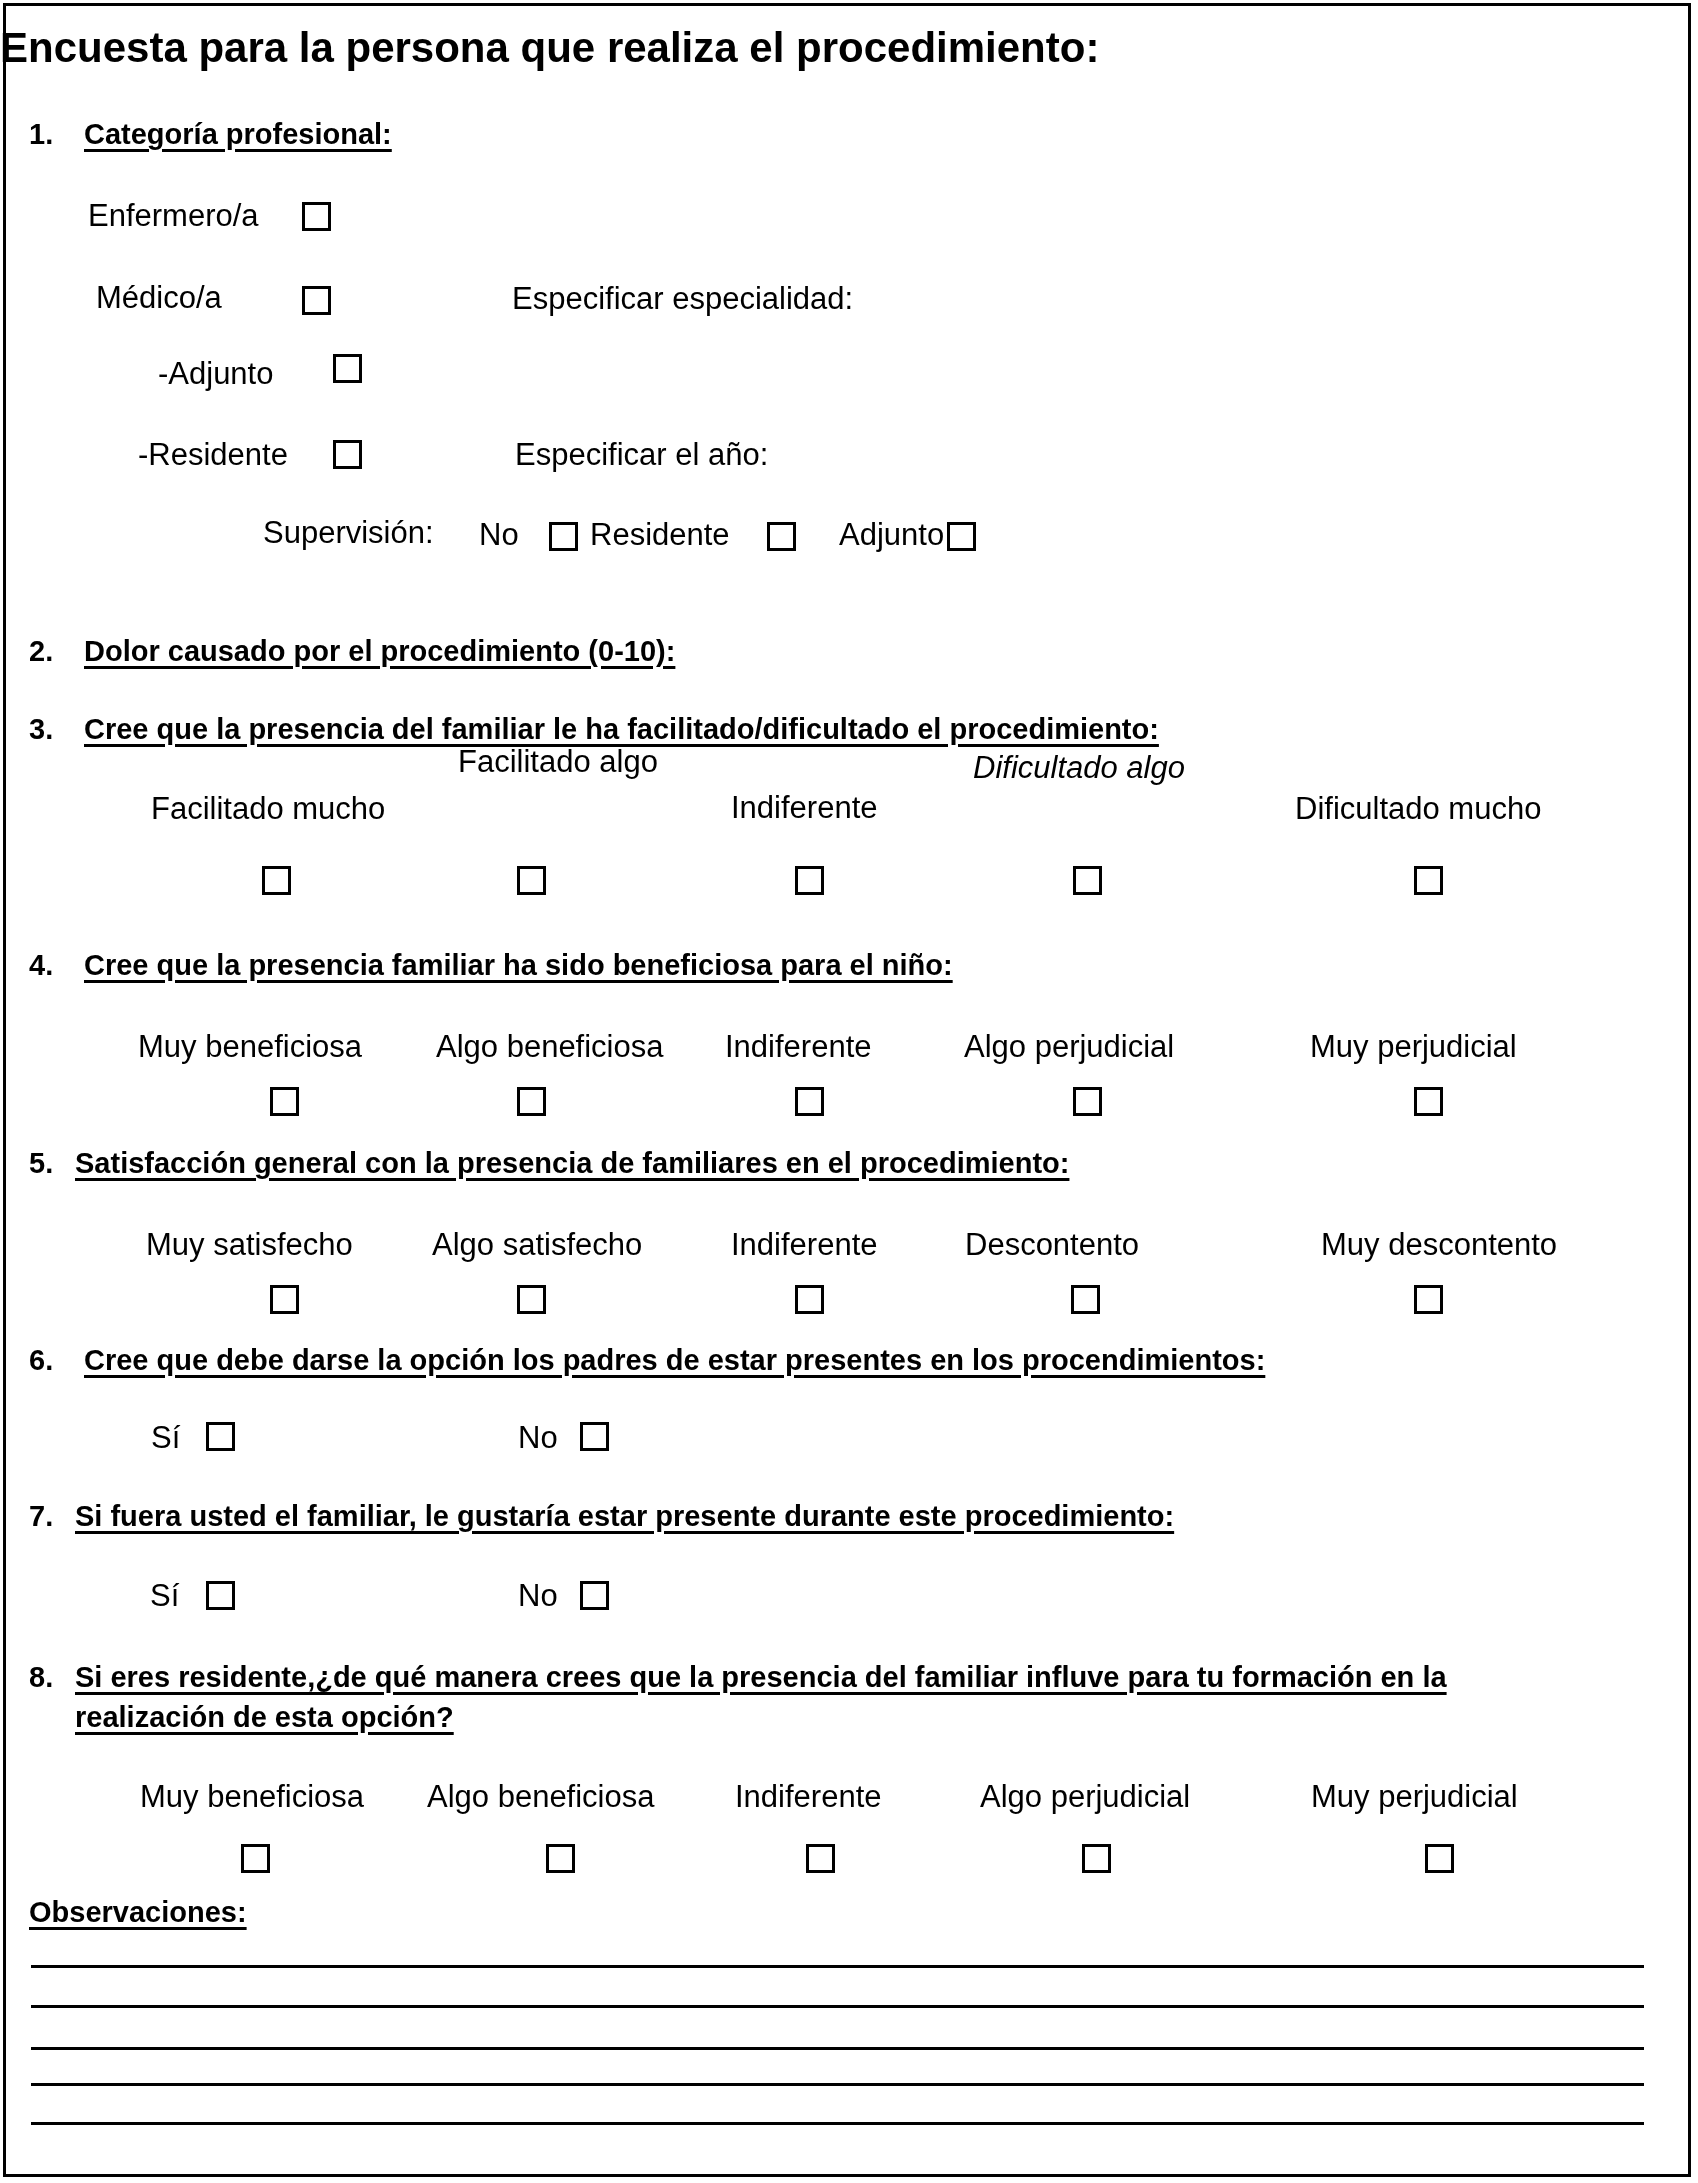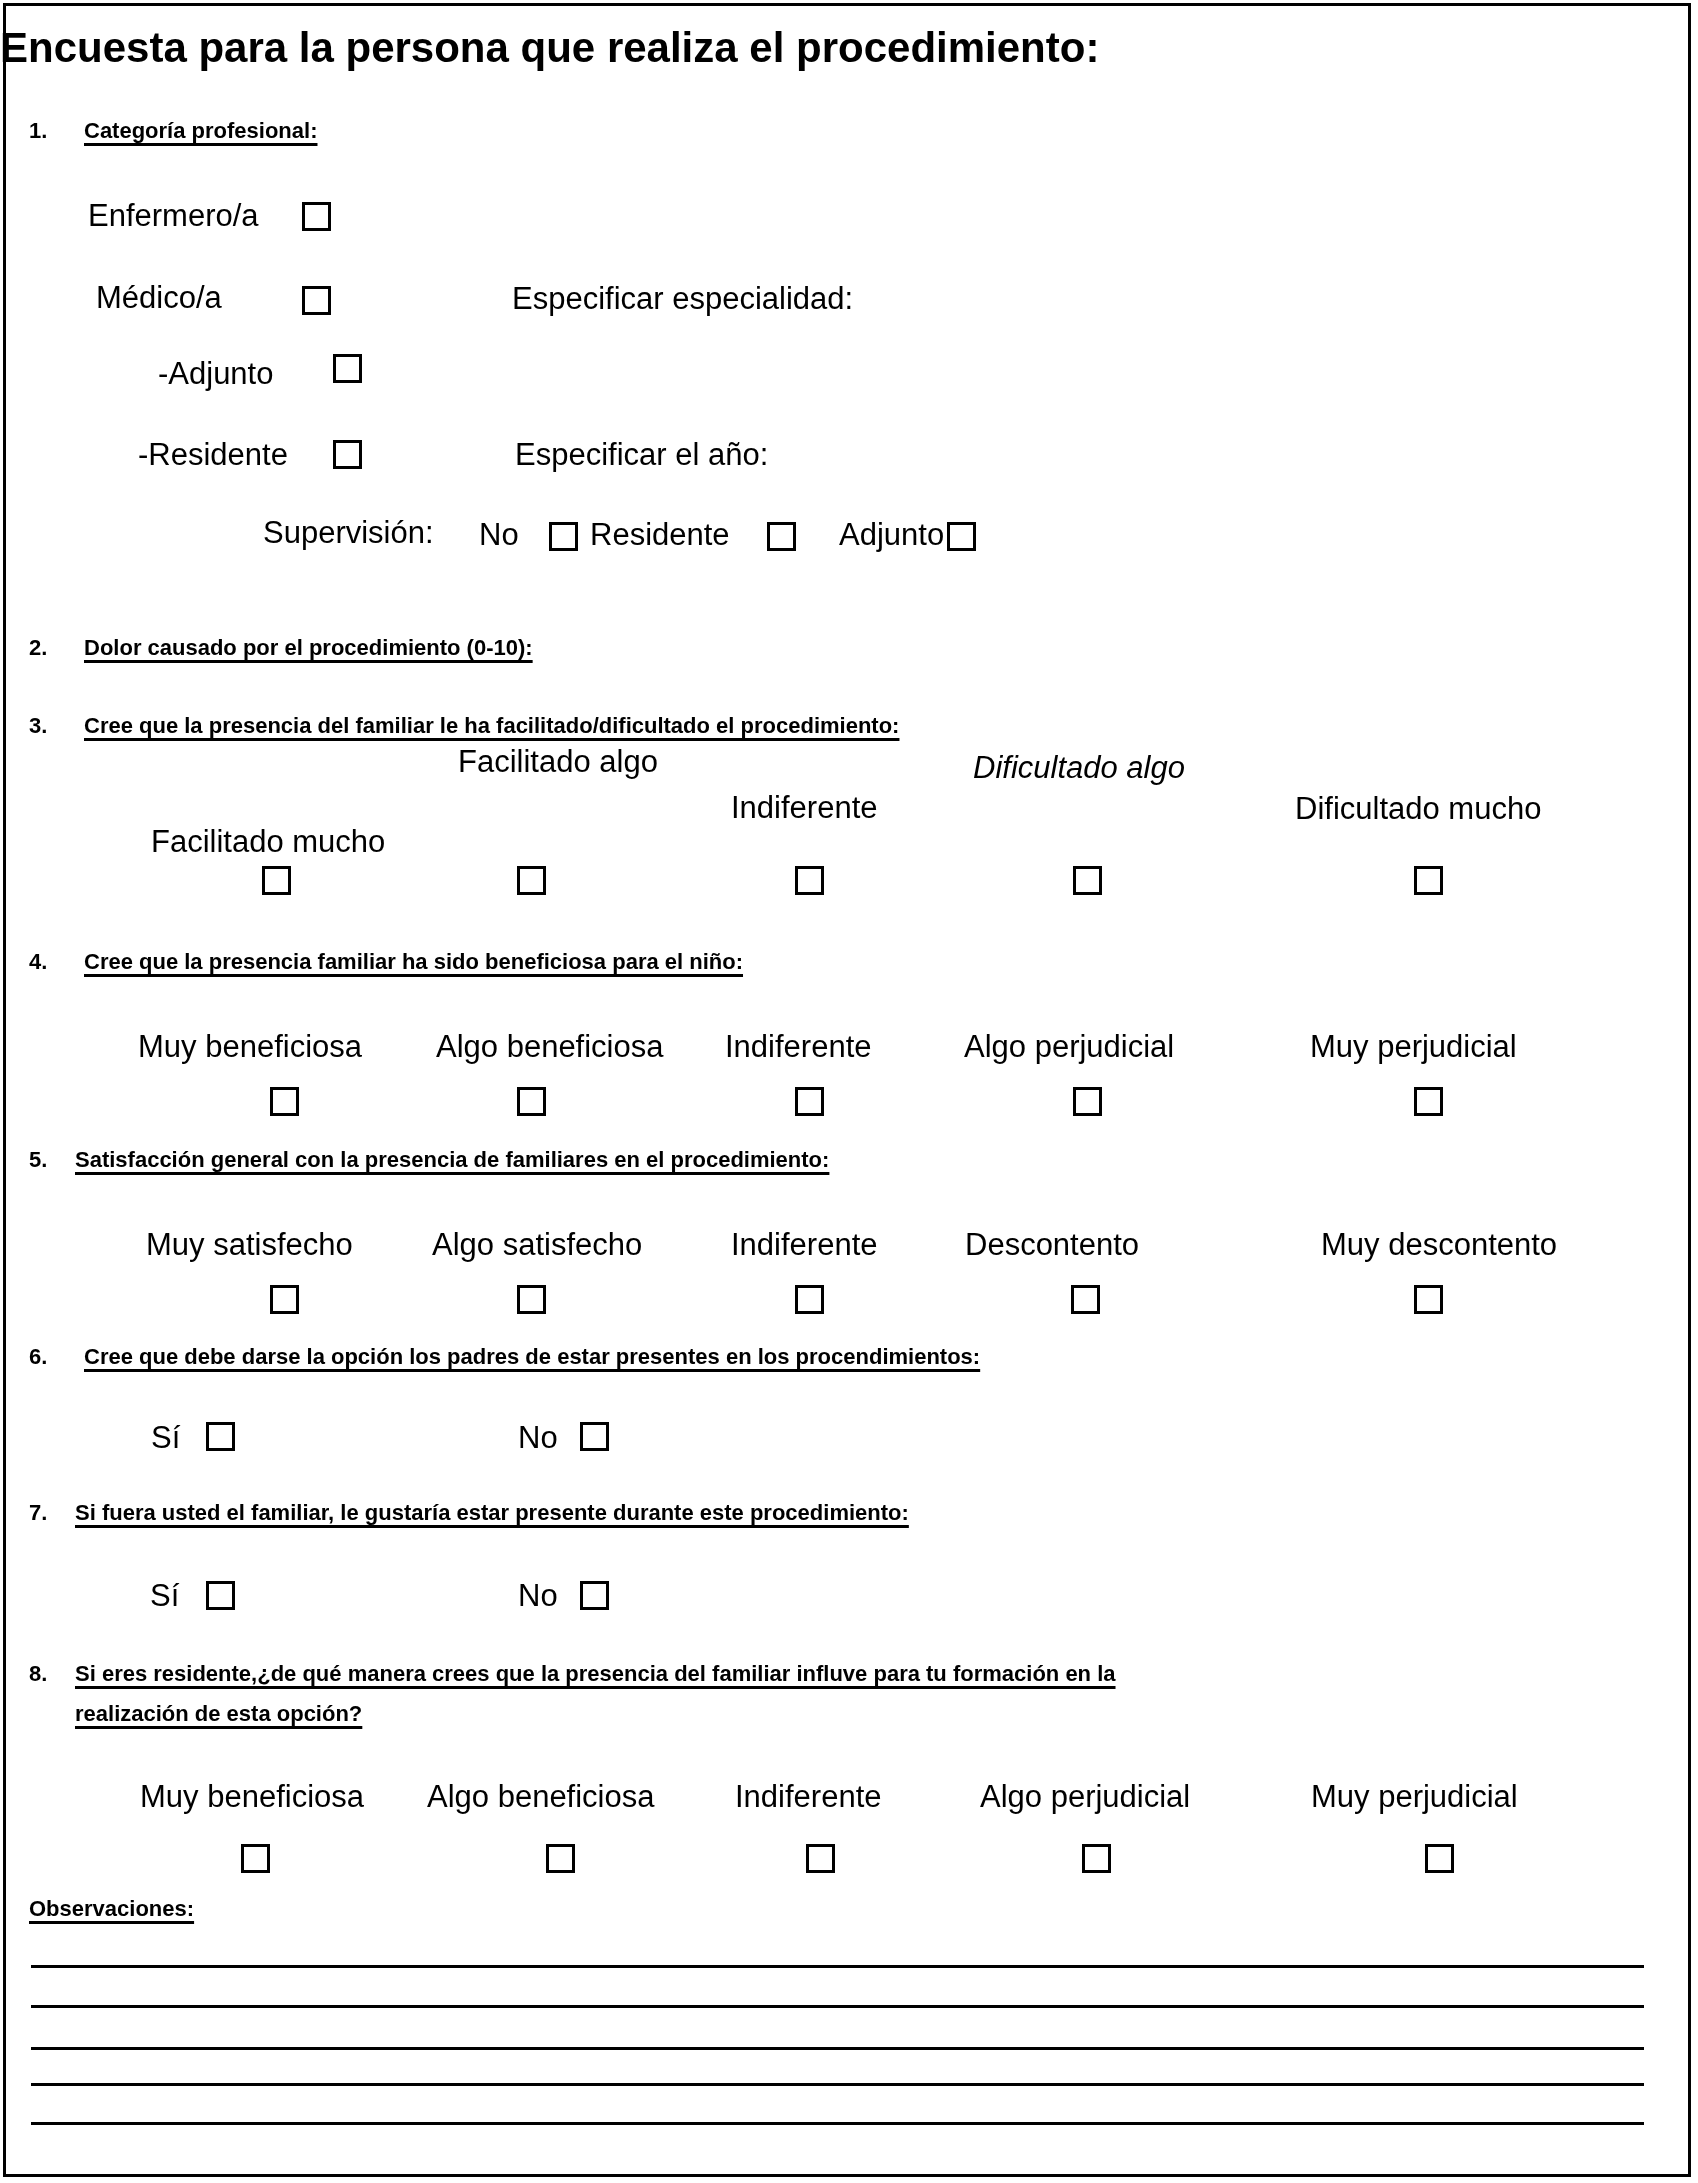--- a/index.html
+++ b/index.html
@@ -1,20 +1,20 @@
 <!DOCTYPE html>
 <html style="font-size:13px"><head>
 <meta charset="utf-8">
 <style>
   html, body { margin:0; padding:0; background:#fff; }
   body { width:1698px; height:2183px; position:relative; font-family:"Liberation Sans", sans-serif; color:#000; overflow:hidden; }
   .frame { position:absolute; left:3.3px; top:3.3px; width:1688px; height:2174px; border:3.3px solid #000; box-sizing:border-box; }
   .abs { position:absolute; white-space:nowrap; }
   .title { font-size:42px; font-weight:bold; left:0; width:1698px; text-align:left; top:24.4px; }
-  .q { font-size:22px; font-weight:bold; }
+  .q { font-size:29px; font-weight:bold; }
   .q .num { display:inline-block; }
   .q .txt { text-decoration:underline; text-decoration-thickness:3.3px; text-underline-offset:4.9px; }
   .lbl { font-size:31px; }
   .cb { position:absolute; width:29px; height:29px; border:3.3px solid #000; box-sizing:border-box; background:#fff; cursor:pointer; }
   .line { position:absolute; left:31px; width:1613px; height:3.3px; background:#000; }
 </style>
 </head>
 <body>
 
 <div class="frame"></div>
@@ -46,21 +46,21 @@
 <div class="abs lbl" style="left:817px; top:517px;margin-left:22px;">Adjunto</div>
 <div class="cb" style="left:947px; top:522px;"></div>
 
 <div class="abs q" style="left:29px; top:635px;">
   <span class="num" style="width:55px;">2.</span><span class="txt">Dolor causado por el procedimiento (0-10):</span>
 </div>
 
 <div class="abs q" style="left:29px; top:713px;">
   <span class="num" style="width:55px;">3.</span><span class="txt">Cree que la presencia del familiar le ha facilitado/dificultado el procedimiento:</span>
 </div>
-<div class="abs lbl" style="left:151px; top:791px;margin-top:33px;">Facilitado mucho</div>
+<div class="abs lbl" style="left:151px; top:791px;">Facilitado mucho</div>
 <div class="abs lbl" style="left:426px; top:744px;margin-left:32px;">Facilitado algo</div>
 <div class="abs lbl" style="left:731px; top:790px;">Indiferente</div>
 <div class="abs lbl" style="left:973px; top:750px;font-style:italic;">Dificultado algo</div>
 <div class="abs lbl" style="left:1295px; top:791px;">Dificultado mucho</div>
 <div class="cb" style="left:262px; top:866px;"></div>
 <div class="cb" style="left:517px; top:866px;"></div>
 <div class="cb" style="left:795px; top:866px;"></div>
 <div class="cb" style="left:1073px; top:866px;"></div>
 <div class="cb" style="left:1414px; top:866px;"></div>
 

